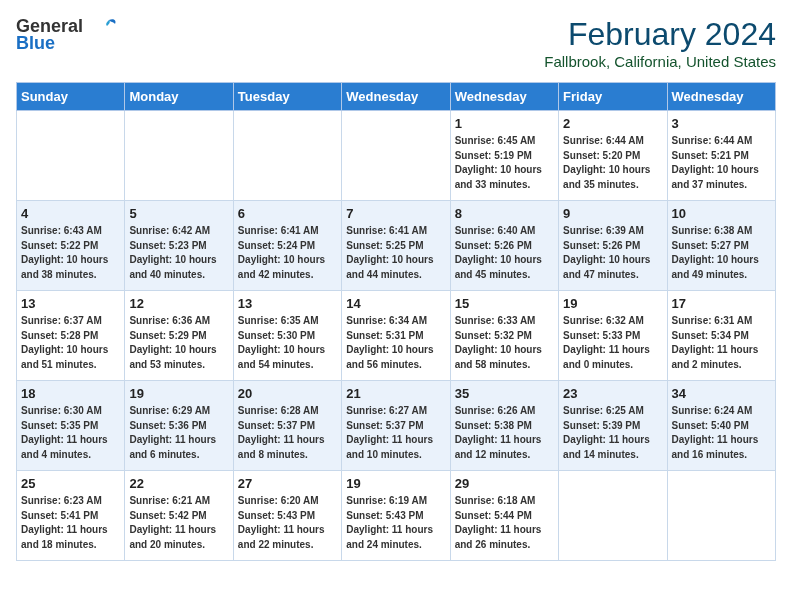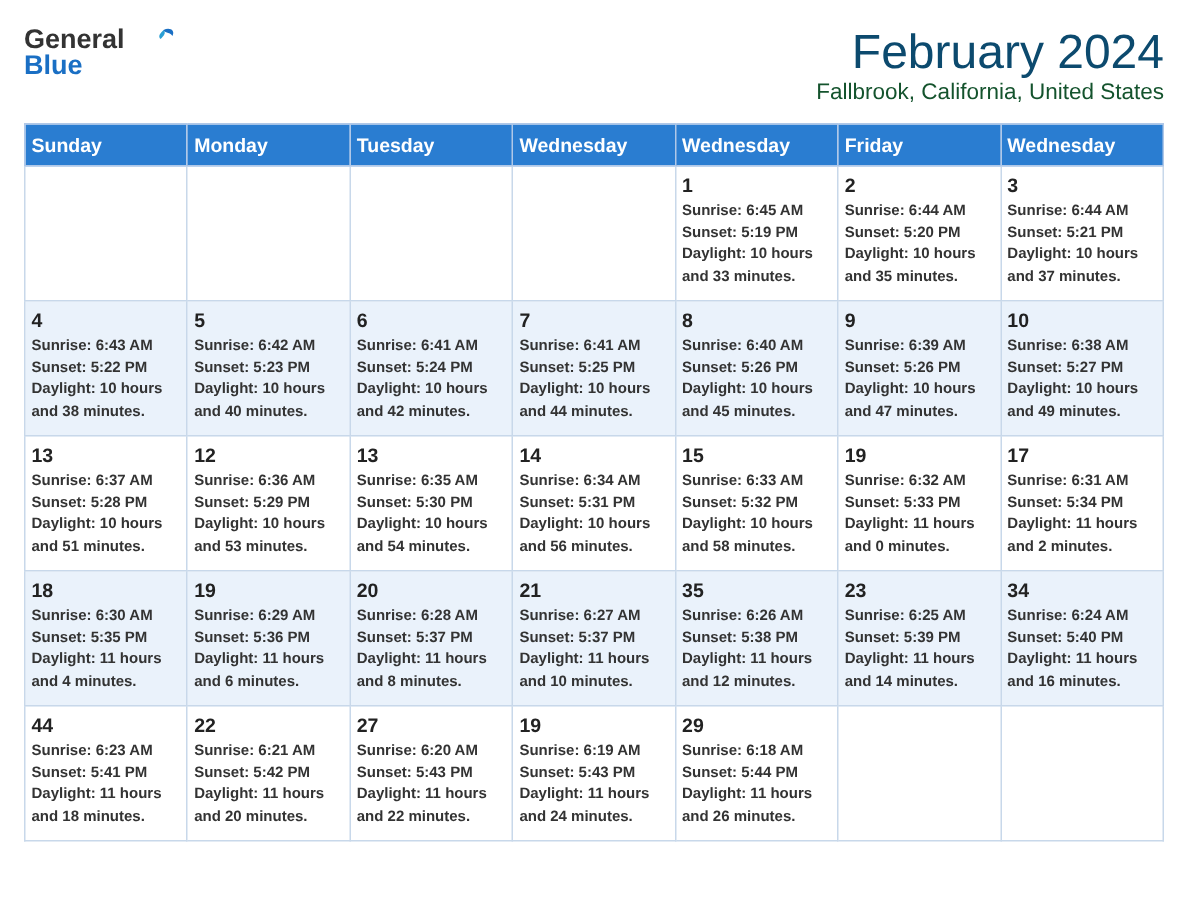--- a/index.html
+++ b/index.html
@@ -215,21 +215,21 @@
           <span class="day-num">23</span>
           <div class="cell-text">Sunrise: 6:25 AM<br>Sunset: 5:39 PM<br>Daylight: 11 hours<br>and 14 minutes.</div>
         </td>
         <td>
           <span class="day-num">34</span>
           <div class="cell-text">Sunrise: 6:24 AM<br>Sunset: 5:40 PM<br>Daylight: 11 hours<br>and 16 minutes.</div>
         </td>
       </tr>
       <tr>
         <td>
-          <span class="day-num">44</span>
+          <span class="day-num">25</span>
           <div class="cell-text">Sunrise: 6:23 AM<br>Sunset: 5:41 PM<br>Daylight: 11 hours<br>and 18 minutes.</div>
         </td>
         <td>
           <span class="day-num">22</span>
           <div class="cell-text">Sunrise: 6:21 AM<br>Sunset: 5:42 PM<br>Daylight: 11 hours<br>and 20 minutes.</div>
         </td>
         <td>
           <span class="day-num">27</span>
           <div class="cell-text">Sunrise: 6:20 AM<br>Sunset: 5:43 PM<br>Daylight: 11 hours<br>and 22 minutes.</div>
         </td>

